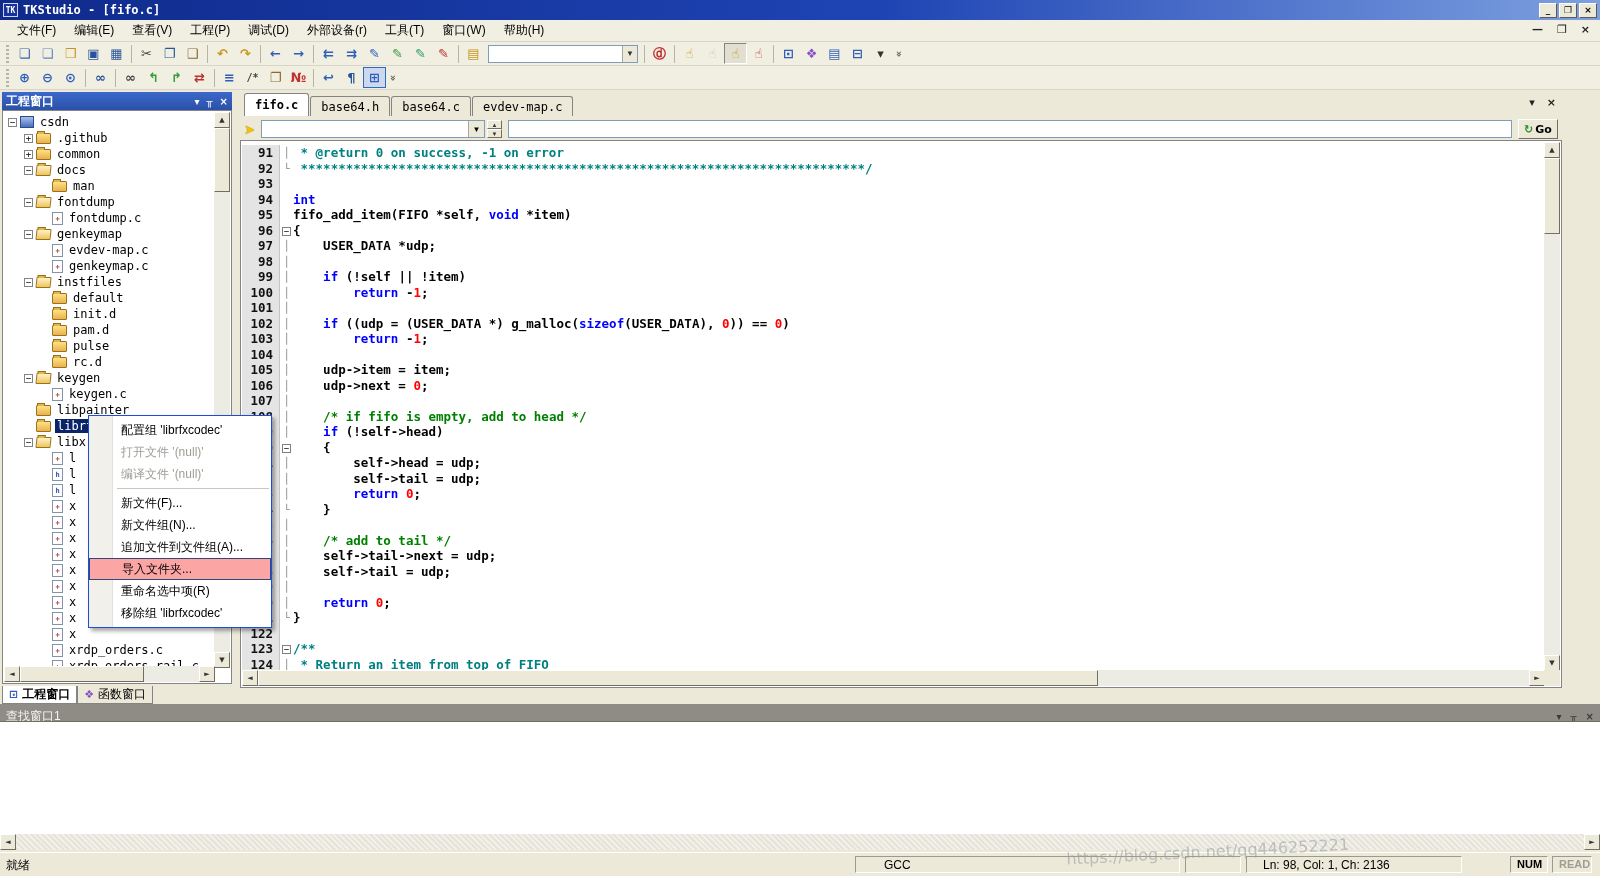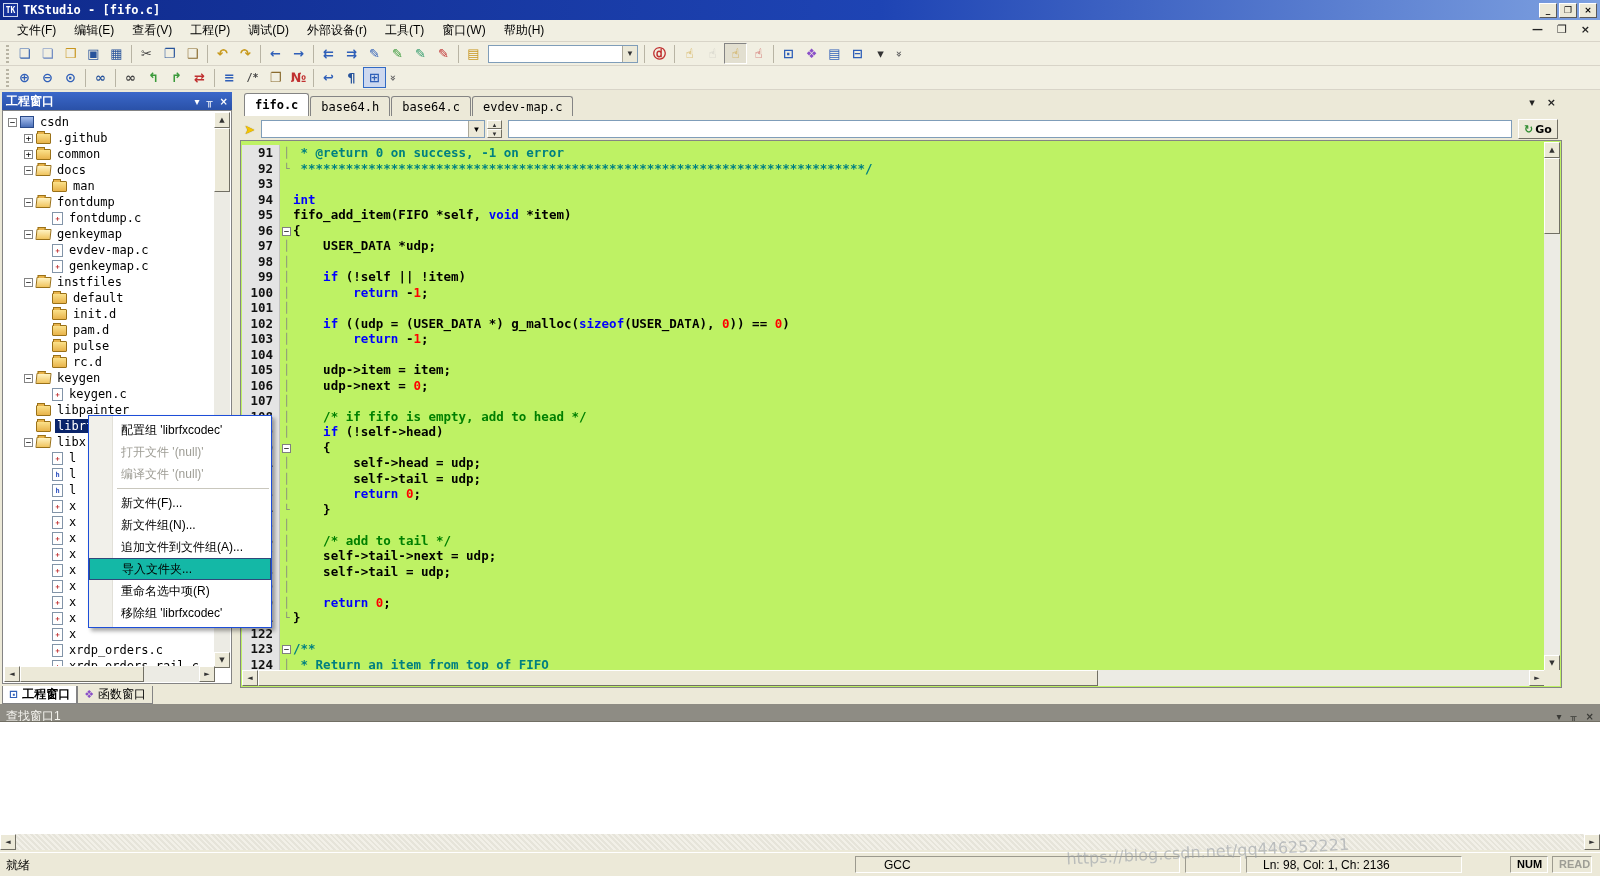--- a/index.html
+++ b/index.html
@@ -103,21 +103,21 @@
     display:flex;align-items:center;justify-content:center;font-size:8px;}
   #func-spin{width:15px;height:18px;margin-left:2px;display:flex;flex-direction:column;}
   #func-spin div{flex:1;background:#ece9d8;border:1px solid;border-color:#fff #716f64 #716f64 #fff;
     font-size:6px;display:flex;align-items:center;justify-content:center;color:#333;}
   #nav-field{flex:1;height:18px;background:#fff;border:1px solid #7f9db9;margin:0 6px;}
   #go-btn{width:40px;height:20px;margin-right:6px;background:#ece9d8;border:1px solid;
     border-color:#fff #716f64 #716f64 #fff;display:flex;align-items:center;justify-content:center;
     font:bold 11px "DejaVu Sans",sans-serif;gap:2px;}
   #go-btn .g{color:#2e8b2e;font-weight:bold;}
 
-  #editor-box{position:absolute;left:240px;top:140px;width:1322px;height:548px;background:#bef264;
+  #editor-box{position:absolute;left:240px;top:140px;width:1322px;height:548px;background:#ffffff;
     border:1px solid #848484;}
   #code-area{position:absolute;left:1px;top:1px;width:1303px;height:529px;overflow:hidden;padding-top:3px;
     font:bold 12.5px "DejaVu Sans Mono",monospace;}
   .code-line{height:15.5px;line-height:15.5px;display:flex;white-space:pre;}
   .code-line .ln{width:38px;flex:none;text-align:right;padding-right:6px;background:#e4e4e4;
     color:#111;border-right:1px solid #c4c4c4;}
   .code-line .fold{width:13px;flex:none;text-align:center;color:#808080;font-weight:normal;font-size:10px;}
   .foldbox{display:inline-block;width:9px;height:9px;border:1px solid #808080;background:#fff;
     line-height:7px;font-size:9px;color:#000;margin-top:3px;}
   .code-line .src{flex:1;}
@@ -127,21 +127,21 @@
   #ed-hscroll{position:absolute;left:1px;bottom:1px;width:1303px;height:16px;background:#ecebe4;}
   #ed-corner{position:absolute;right:1px;bottom:1px;width:16px;height:16px;background:#ece9d8;}
 
   
   #ctx-menu{position:absolute;left:88px;top:415px;width:184px;background:#fff;
     border:1px solid #1d4ed8;box-shadow:3px 3px 4px rgba(0,0,0,.35);padding:3px 0;z-index:40;}
   #ctx-menu::before{content:"";position:absolute;left:0;top:0;bottom:0;width:23px;background:#f1f0ea;
     border-right:1px solid #e2e0d8;}
   .cmi{position:relative;height:22px;line-height:22px;padding-left:32px;white-space:nowrap;font-size:12px;}
   .cmi.disabled{color:#9e9d95;}
-  .cmi.hl{background:#14b8a6;border:1px solid #31487a;line-height:20px;}
+  .cmi.hl{background:#fca5a5;border:1px solid #31487a;line-height:20px;}
   .cmsep{height:1px;background:#c9c7bd;margin:3px 2px 3px 28px;}
 
   
   #find-header{position:absolute;left:0;top:704px;width:1600px;height:17px;background:#8e8c84;
     color:#f4f3ee;display:flex;align-items:center;padding:12px 6px;}
   #find-header .hbtns{margin-left:auto;display:flex;gap:9px;}
   #find-header .hbtn{color:#3a3a36;}
   #find-content{position:absolute;left:0;top:721px;width:1600px;height:113px;background:#fff;
     border-top:1px solid #716f64;}
   #find-hscroll{position:absolute;left:0;top:834px;width:1600px;height:16px;

